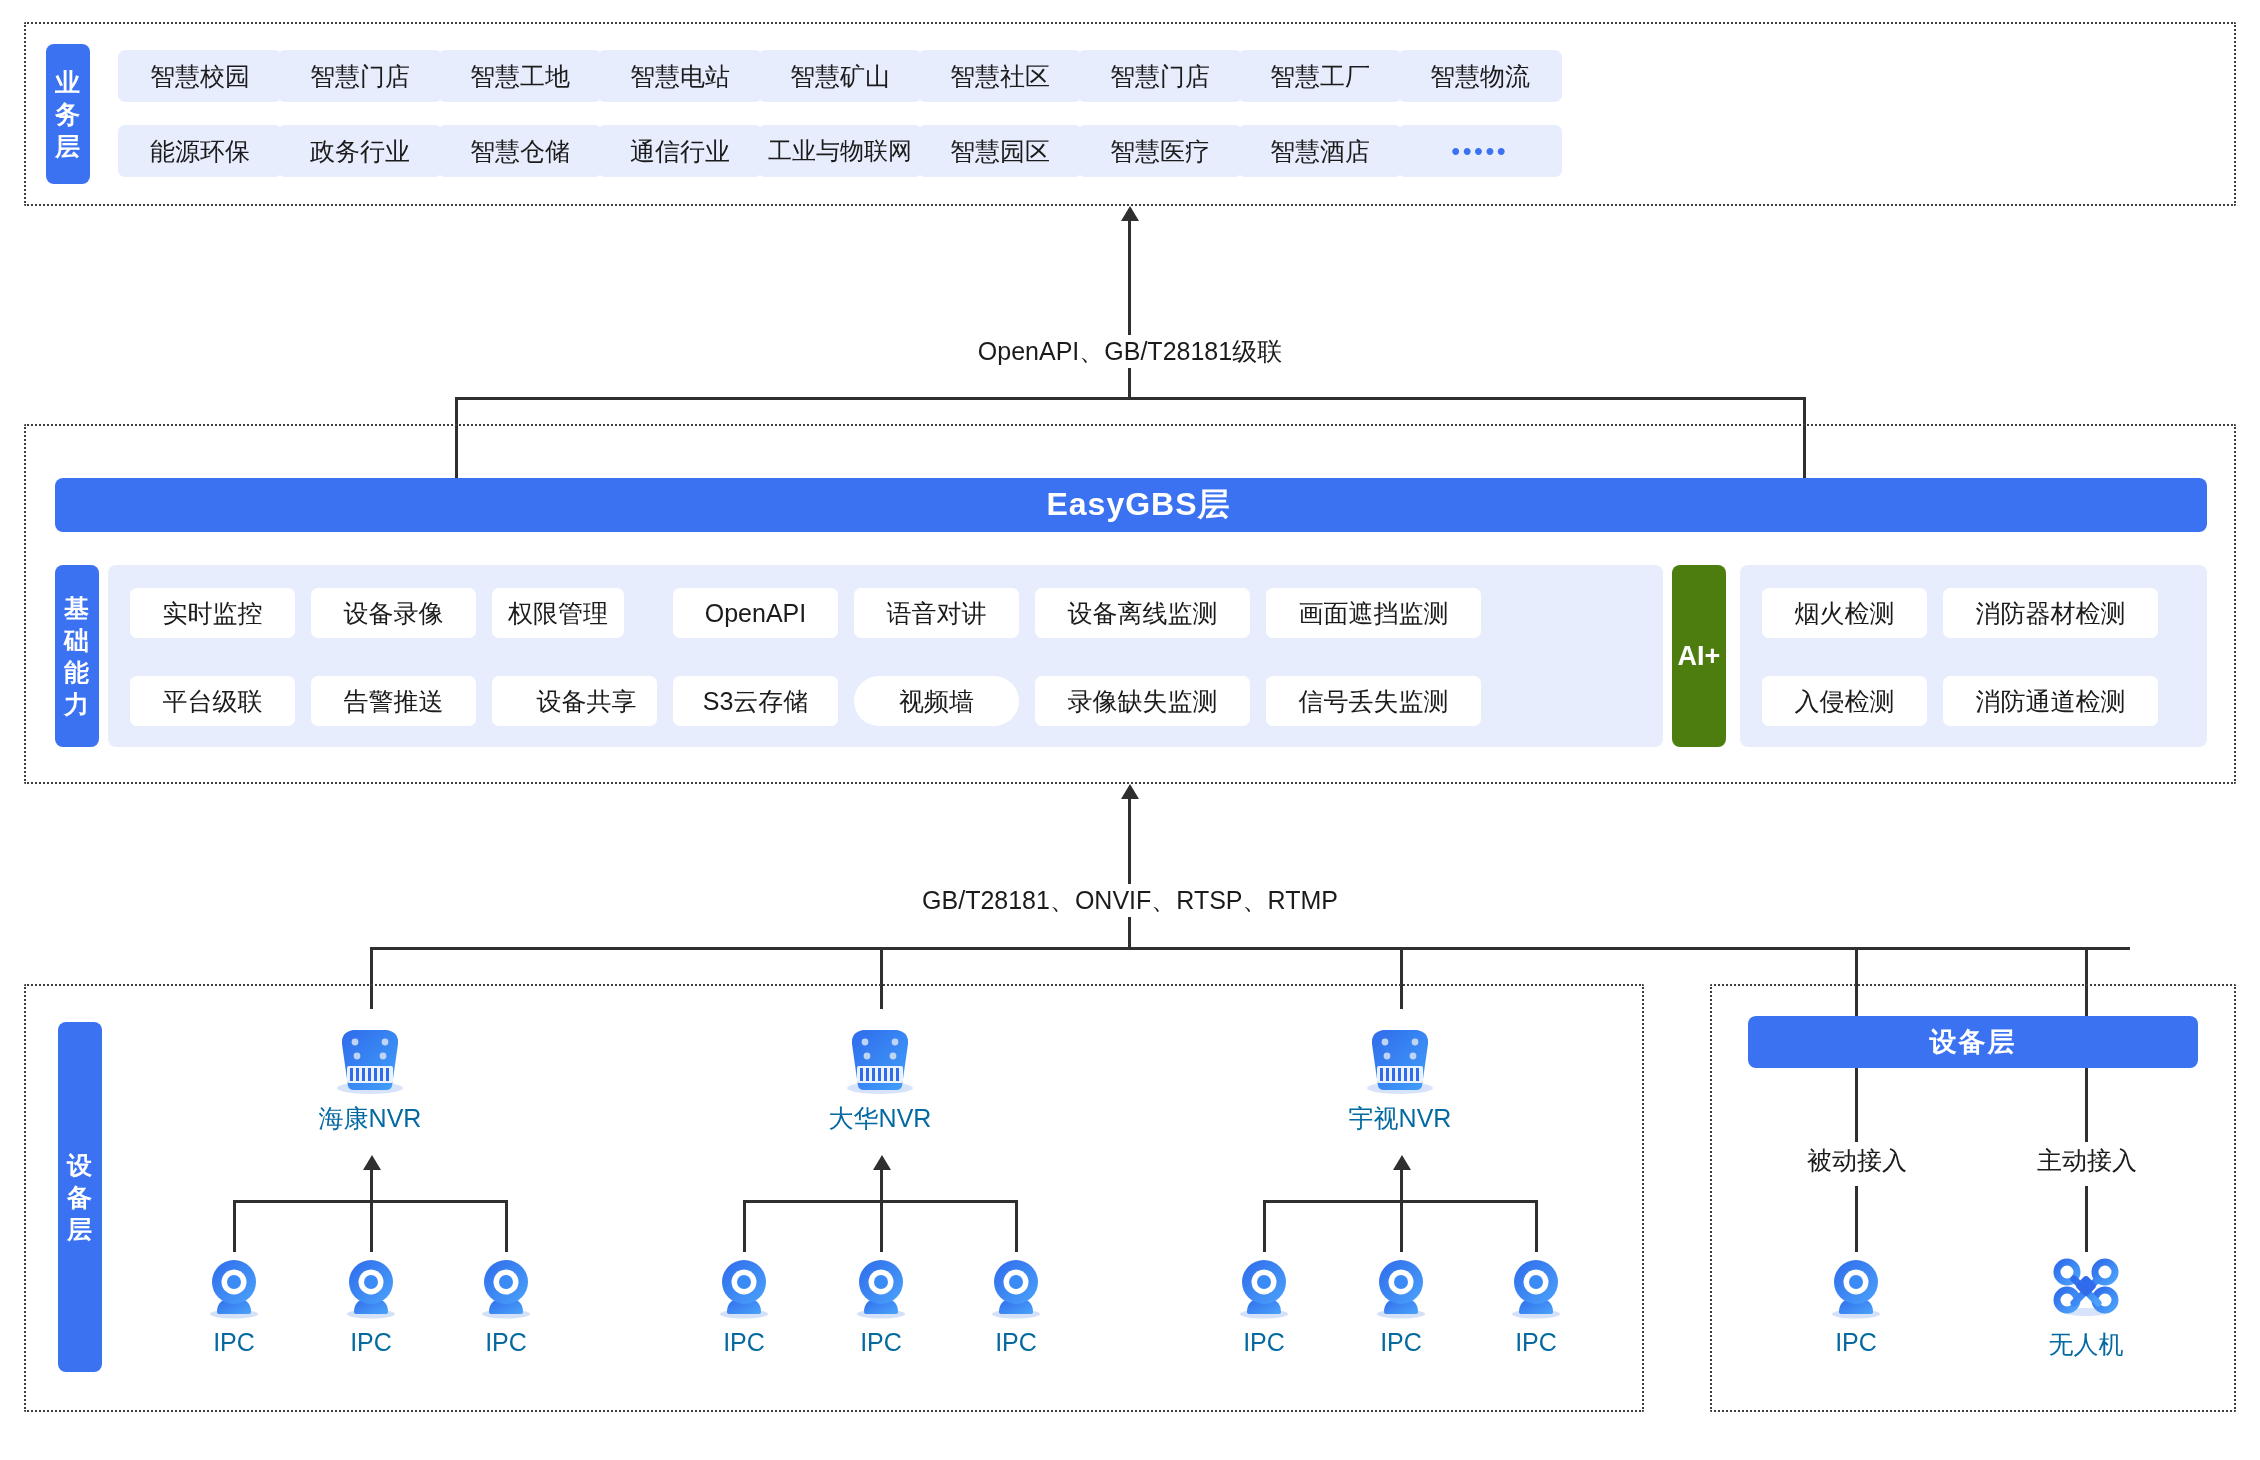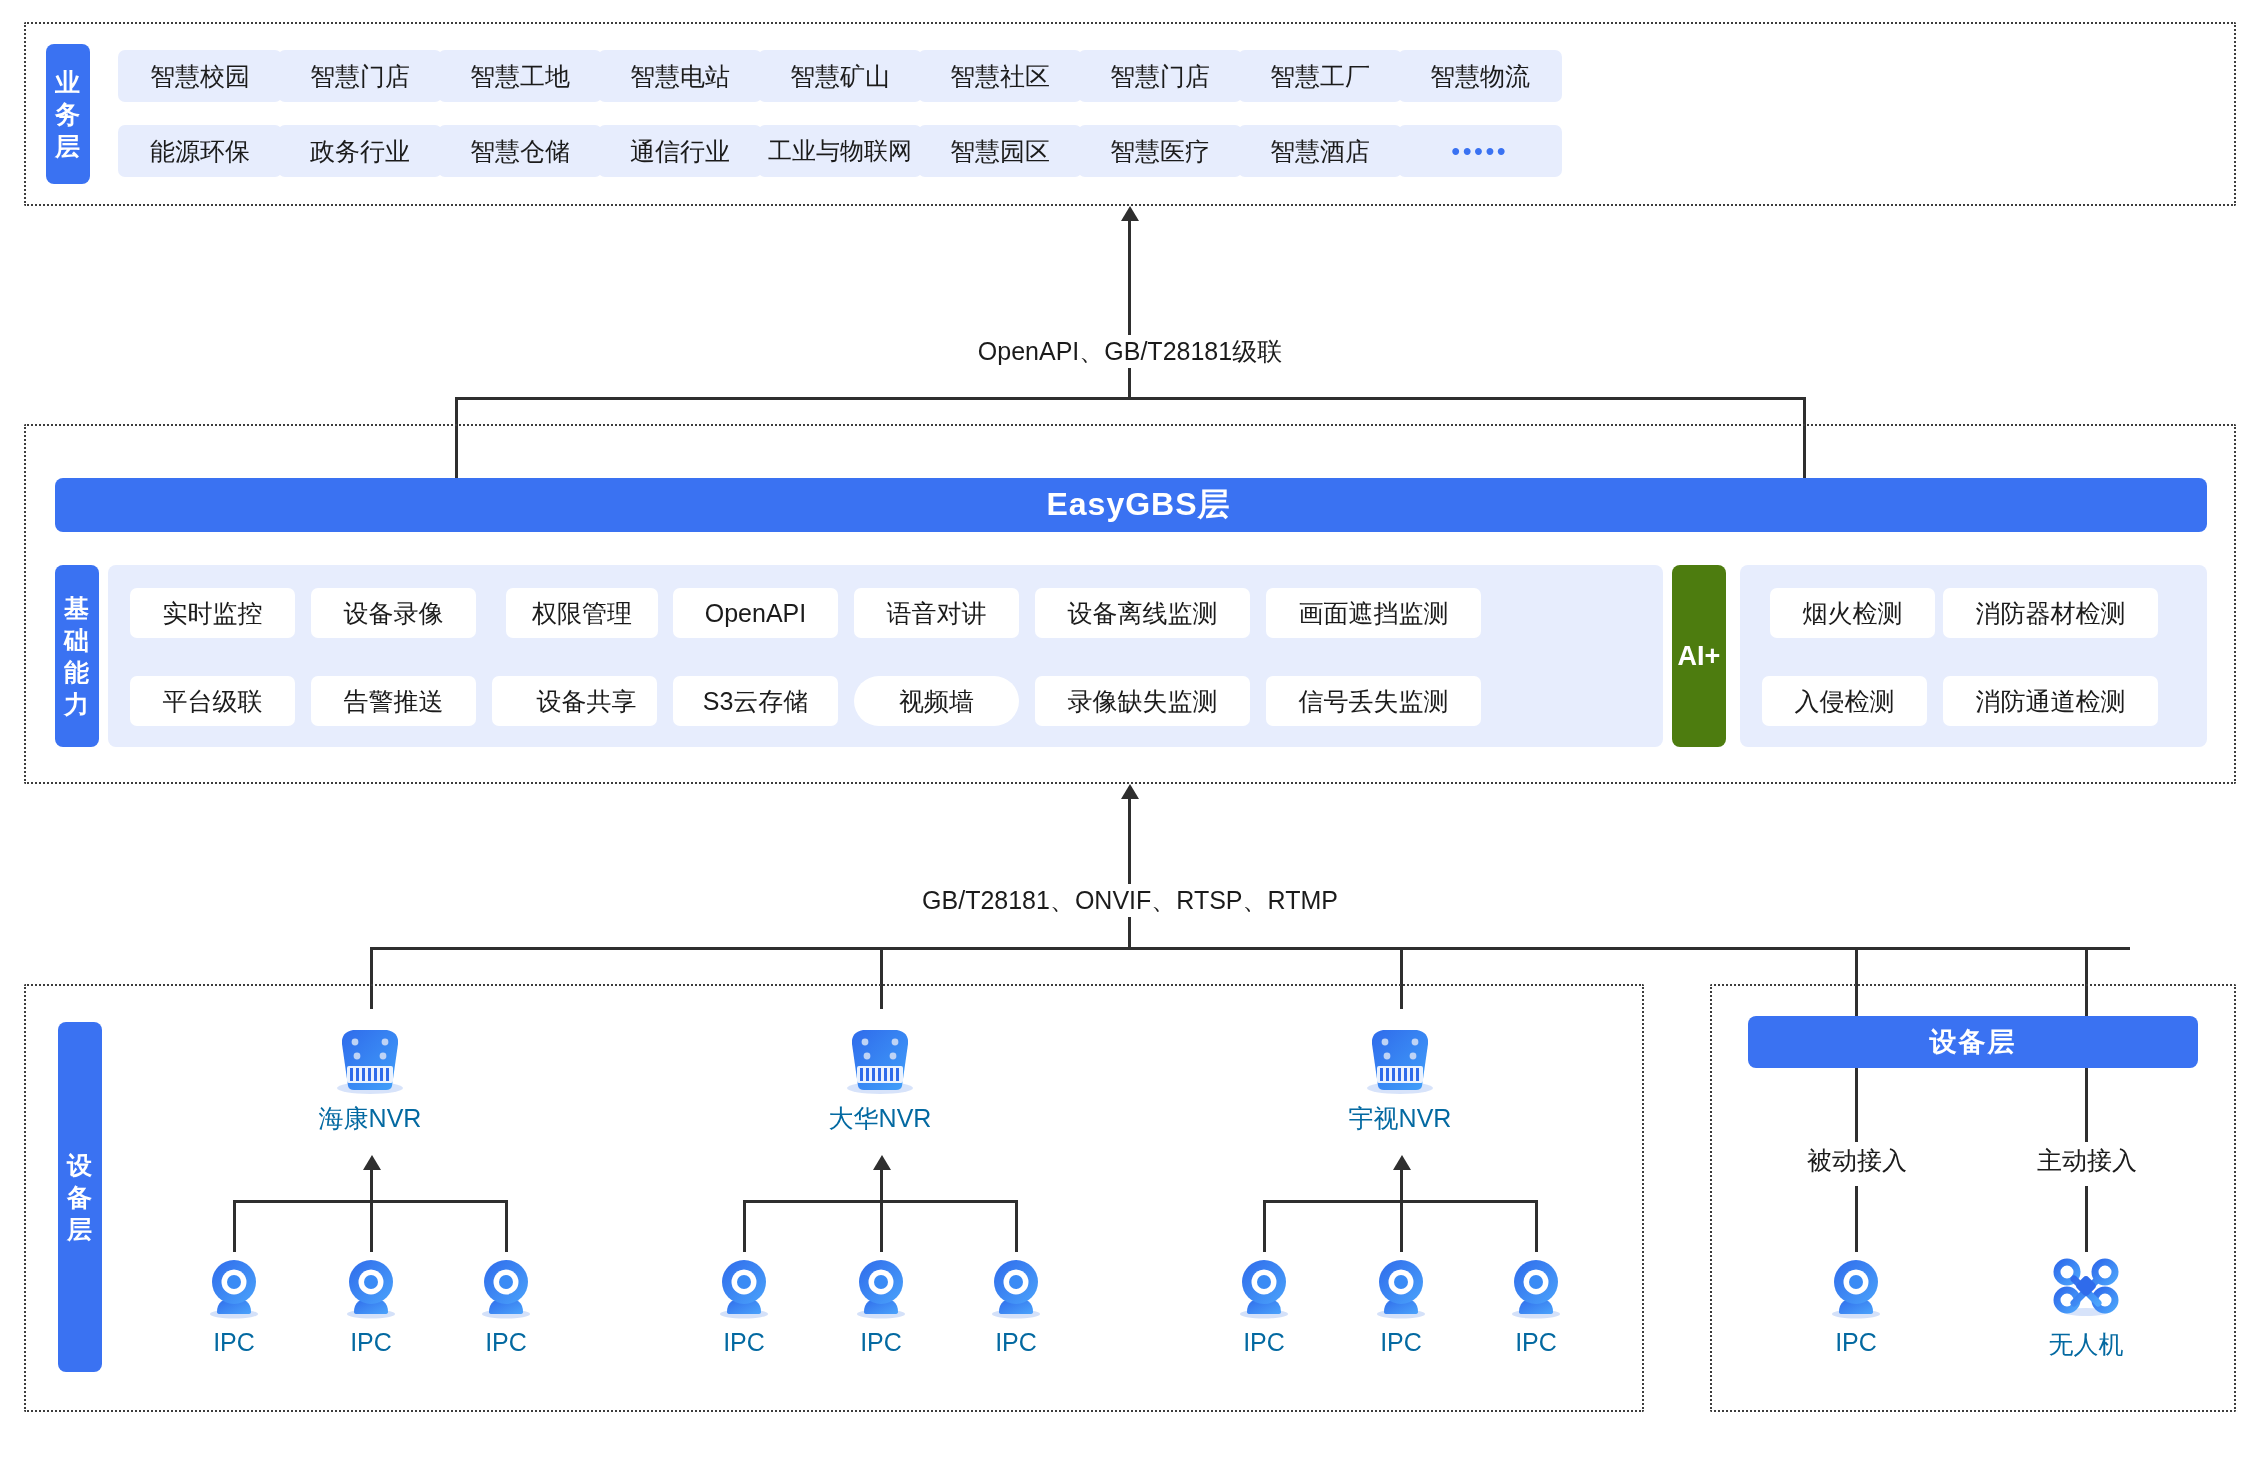--- a/index.html
+++ b/index.html
@@ -187,38 +187,38 @@
     <span>基</span>
     <span>础</span>
     <span>能</span>
     <span>力</span>
   </div>
 
   <div class="cap-panel" style="left:108px; top:565px; width:1555px; height:182px;"></div>
 
   <div class="cap-box" style="left:130px; top:588px; width:165px; height:50px;">实时监控</div>
   <div class="cap-box" style="left:311px; top:588px; width:165px; height:50px;">设备录像</div>
-  <div class="cap-box" style="left:506px; top:588px; width:152px; height:50px;">权限管理</div>
+  <div class="cap-box" style="left:492px; top:588px; width:132px; height:50px;">权限管理</div>
   <div class="cap-box" style="left:673px; top:588px; width:165px; height:50px;">OpenAPI</div>
   <div class="cap-box" style="left:854px; top:588px; width:165px; height:50px;">语音对讲</div>
   <div class="cap-box" style="left:1035px; top:588px; width:215px; height:50px;">设备离线监测</div>
   <div class="cap-box" style="left:1266px; top:588px; width:215px; height:50px;">画面遮挡监测</div>
 
   <div class="cap-box" style="left:130px; top:676px; width:165px; height:50px;">平台级联</div>
   <div class="cap-box" style="left:311px; top:676px; width:165px; height:50px;">告警推送</div>
   <div class="cap-box" style="left:492px; top:676px; width:165px; height:50px;padding-left:24px;">设备共享</div>
   <div class="cap-box" style="left:673px; top:676px; width:165px; height:50px;">S3云存储</div>
   <div class="cap-box" style="left:854px; top:676px; width:165px; height:50px;border-radius:25px;">视频墙</div>
   <div class="cap-box" style="left:1035px; top:676px; width:215px; height:50px;">录像缺失监测</div>
   <div class="cap-box" style="left:1266px; top:676px; width:215px; height:50px;">信号丢失监测</div>
 
   <div class="ai-pill" style="left:1672px; top:565px; width:54px; height:182px;">AI+</div>
 
   <div class="cap-panel" style="left:1740px; top:565px; width:467px; height:182px;"></div>
-  <div class="cap-box" style="left:1762px; top:588px; width:165px; height:50px;margin-left:8px;">烟火检测</div>
+  <div class="cap-box" style="left:1762px; top:588px; width:165px; height:50px;">烟火检测</div>
   <div class="cap-box" style="left:1943px; top:588px; width:215px; height:50px;">消防器材检测</div>
   <div class="cap-box" style="left:1762px; top:676px; width:165px; height:50px;">入侵检测</div>
   <div class="cap-box" style="left:1943px; top:676px; width:215px; height:50px;">消防通道检测</div>
 
   <div class="arrow-up" style="left:1121px; top:784px;"></div>
   <div class="ln v" style="left:1128px; top:797px; height:152px;"></div>
   <div class="ln h" style="left:370px; top:947px; width:1760px;"></div>
   <div class="ln v" style="left:370px; top:947px; height:62px;"></div>
   <div class="ln v" style="left:880px; top:947px; height:62px;"></div>
   <div class="ln v" style="left:1400px; top:947px; height:62px;"></div>

